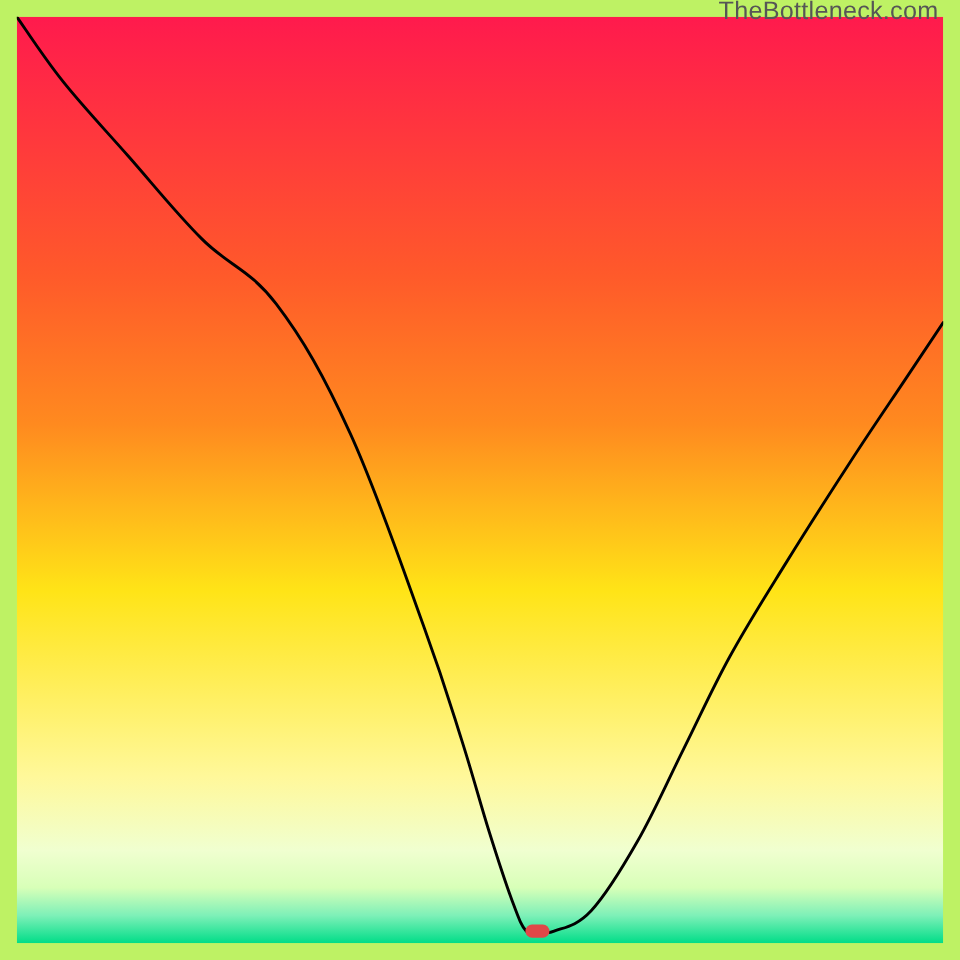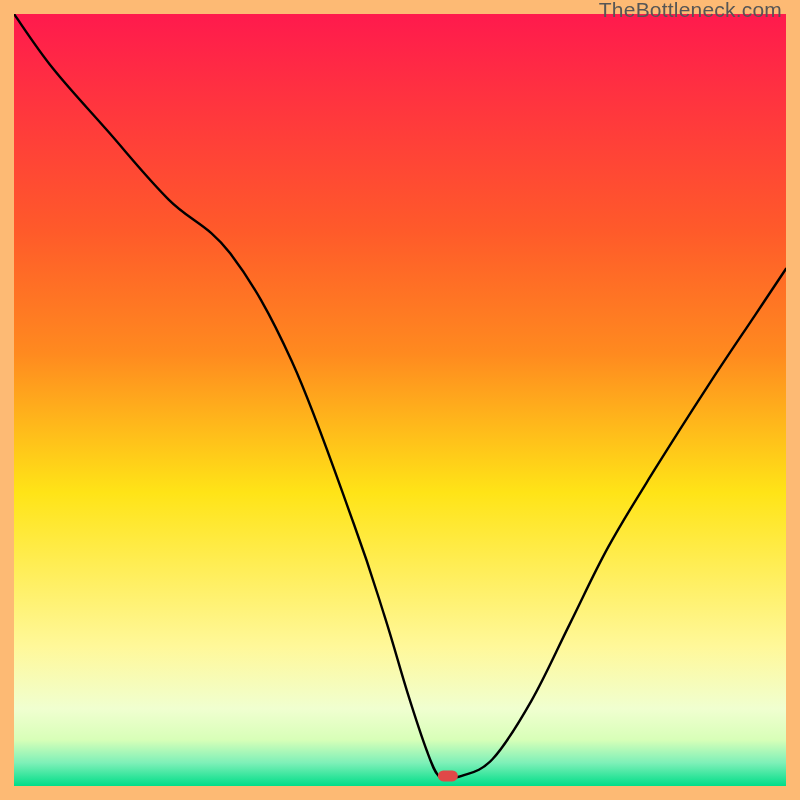--- a/index.html
+++ b/index.html
@@ -6,21 +6,21 @@
     margin: 0;
     padding: 0;
     width: 800px;
     height: 800px;
     background: #000;
     overflow: hidden;
   }
   .frame {
     position: absolute;
     inset: 0;
-    background: #fdba74;
+    background: #bef264;
   }
   .plot {
     position: absolute;
     left: 14px;
     top: 14px;
     width: 772px;
     height: 772px;
   }
   .watermark {
     position: absolute;

